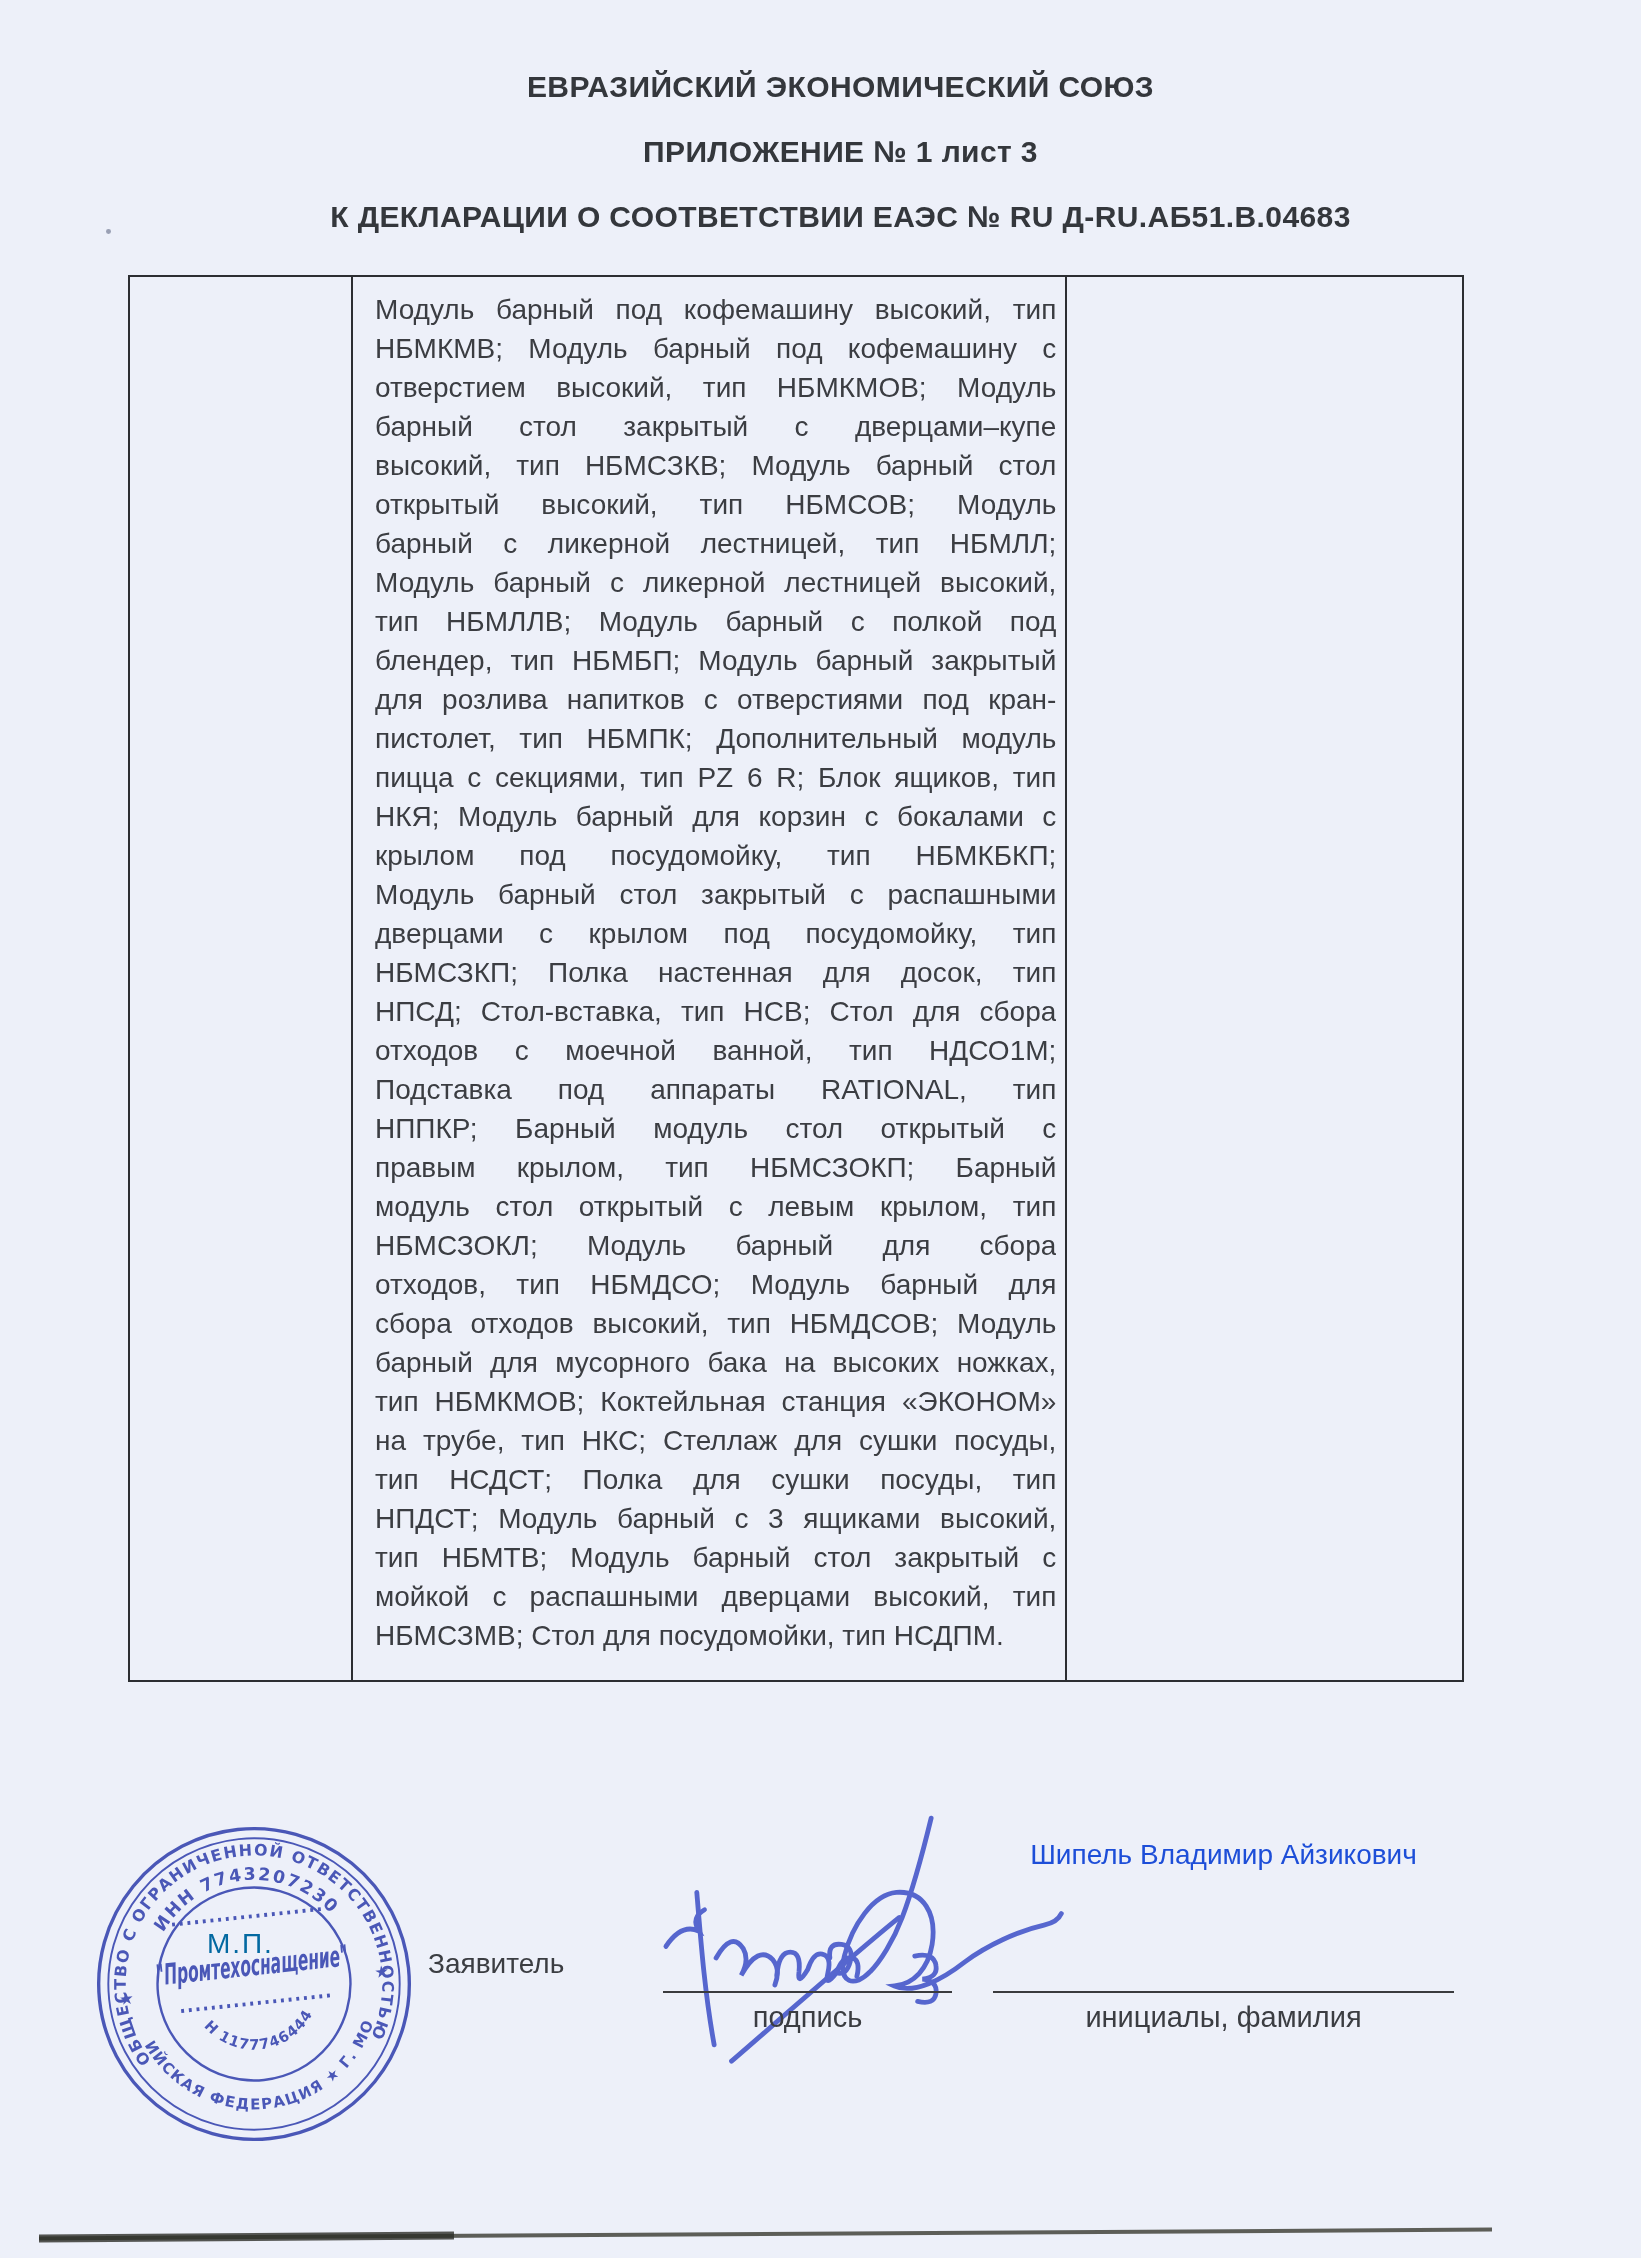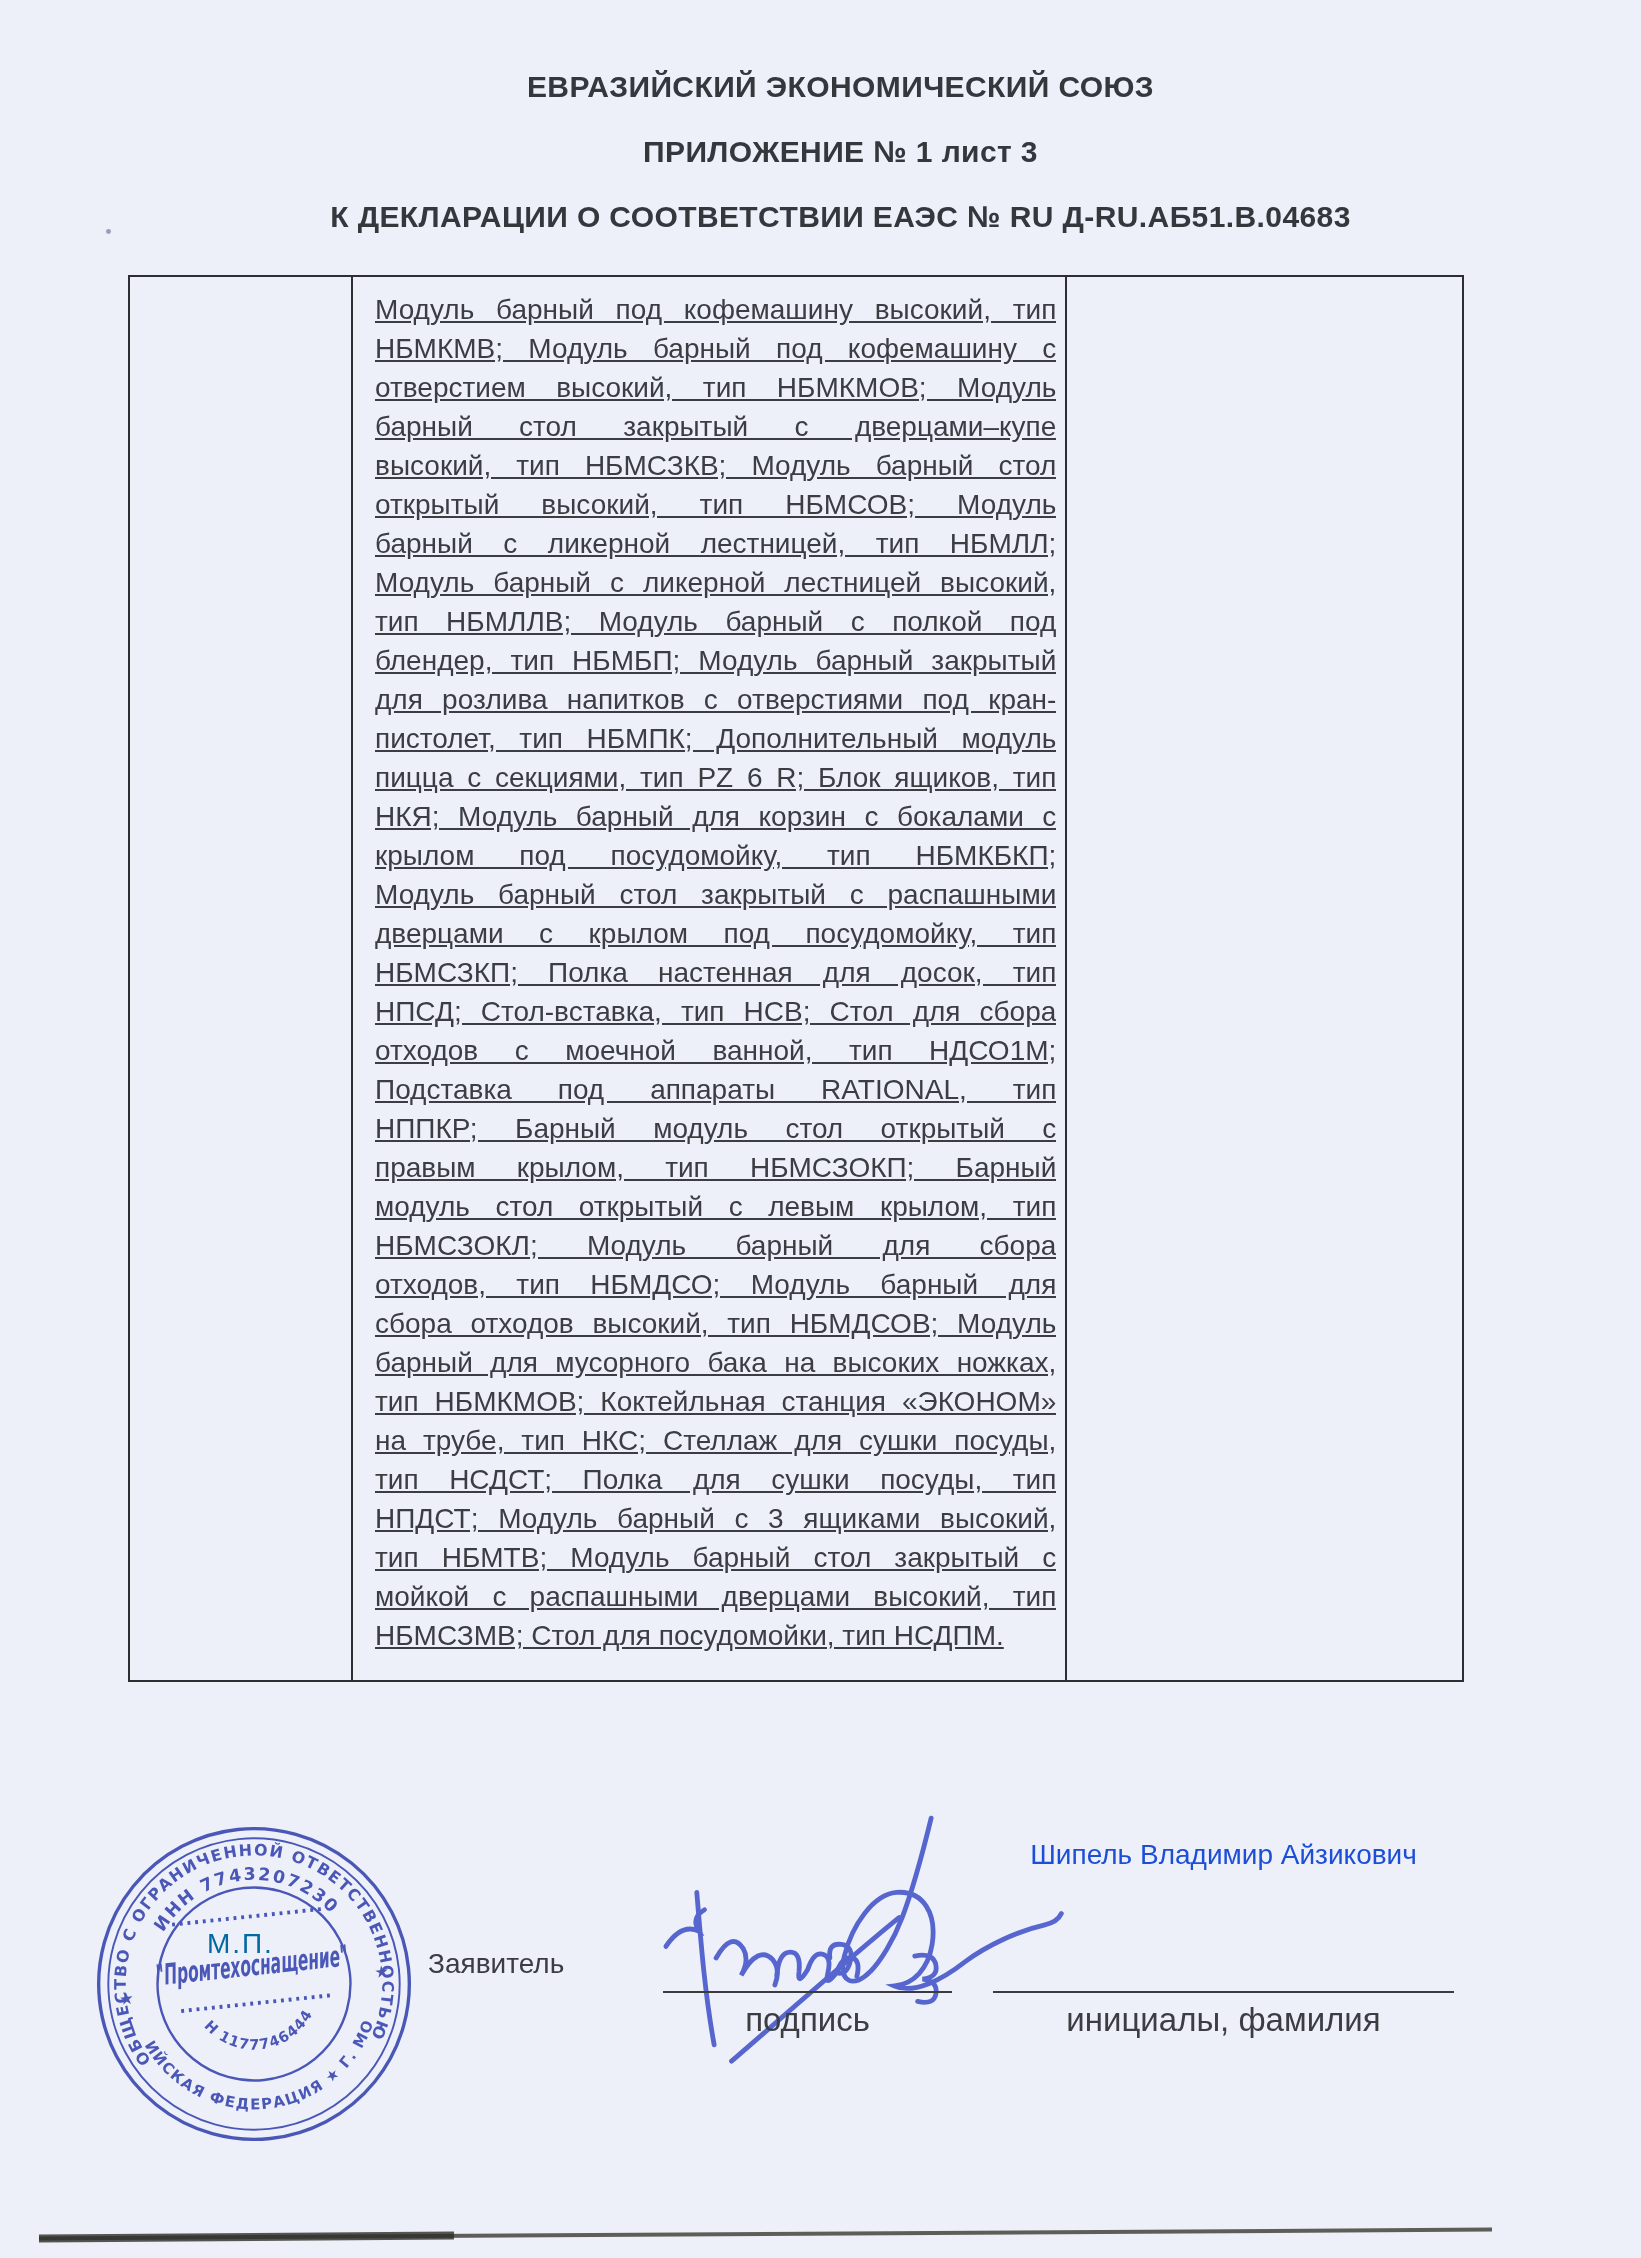--- a/index.html
+++ b/index.html
@@ -11,40 +11,40 @@
   }
   
   .hdr{position:absolute;left:0;width:1593px;text-align:center;
        font-weight:bold;font-size:30px;color:#34373c;letter-spacing:0.4px;padding-left:44px;}
   .hdr1{top:70px;}
   .hdr2{top:135px;}
   .hdr3{top:200px;}
   
   .doc-table{
     position:absolute;left:128px;top:275px;width:1336px;height:1407px;
-    border:2.9px solid #2c2e32;display:flex;box-sizing:border-box;text-decoration:underline;
+    border:2.9px solid #2c2e32;display:flex;box-sizing:border-box;
   }
   .col-left{width:223px;border-right:2.9px solid #2c2e32;box-sizing:border-box;}
   .col-text{width:714px;border-right:2.9px solid #2c2e32;box-sizing:border-box;
             padding:12.6px 8.7px 0 22px;}
   .col-right{flex:1;}
   .tline{
     font-size:28px;line-height:39px;height:39px;white-space:nowrap;
     text-align:justify;text-align-last:justify;color:#3b3d42;
     white-space:normal;overflow:hidden;
   }
   .tline:last-child{text-align-last:left;}
   
   .mp{position:absolute;left:207px;top:1928px;font-size:28px;color:#0369a1;
       letter-spacing:1.9px;}
   .applicant{position:absolute;left:428px;top:1948px;font-size:28px;color:#3b3d42;}
   .sigline{position:absolute;height:0;border-top:2.9px solid #3a3b3e;}
   .sigline1{left:663px;top:1991px;width:289px;}
   .sigline2{left:993px;top:1991px;width:461px;}
-  .caption{position:absolute;text-align:center;font-size:33px;color:#3b3d42;}
+  .caption{position:absolute;text-align:center;font-size:29px;color:#3b3d42;}
   .cap1{left:663px;width:289px;top:2001px;}
   .cap2{left:993px;width:461px;top:2001px;}
   .name{position:absolute;left:993px;width:461px;top:1839px;text-align:center;
         font-size:28px;color:#1d4ed8;}
   .stamp{position:absolute;left:90px;top:1820px;}
   .signature{position:absolute;left:637px;top:1813px;}
   .speck{position:absolute;left:106px;top:229px;width:4.8px;height:4.8px;
          border-radius:50%;background:#9aa0b4;}
   .scan-edge1{position:absolute;left:39px;top:2232px;width:1453px;height:3.9px;
               background:#43443c;opacity:.85;transform:rotate(-0.35deg);}

